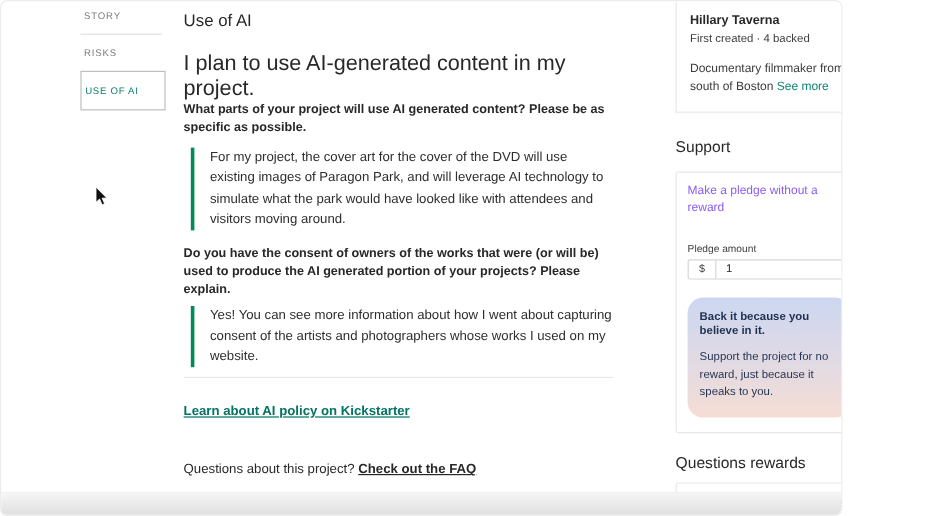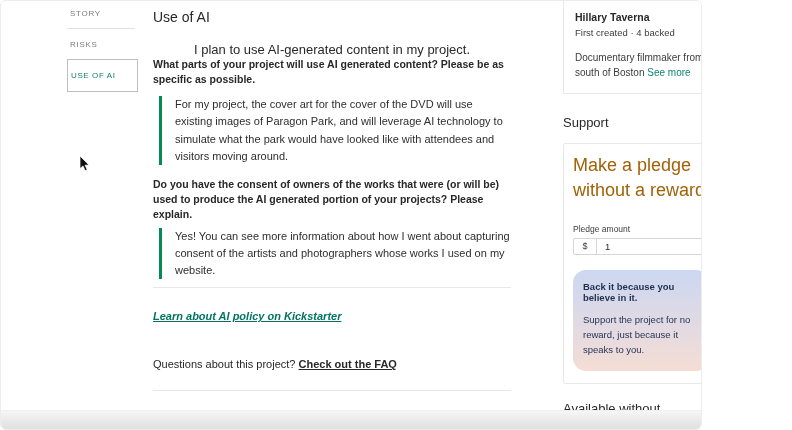--- a/index.html
+++ b/index.html
@@ -15,46 +15,46 @@
   .nav-label { font-size:8px; letter-spacing:.7px; color:#7c7c7c; padding-left:3px; }
   .nav-divider { border:0; border-top:1px solid #e2e2e2; margin:10px 0 11px; width:68px; }
   .nav-active-box {
     margin-top:10px; width:71px; border:1px solid #bfbfbf; padding:11px 3px;
     color:#0e7f6f; font-size:8px; letter-spacing:.6px; background:#fff;
   }
 
   
   .content { position:absolute; left:152px; top:0; width:358px; }
   .page-title { font-size:14px; font-weight:400; margin-top:8px; color:#282828; }
-  .intro { font-size:13px; margin-top:17px;text-align:center; }
+  .intro { font-size:18px; margin-top:17px; }
   .question { font-size:10.5px; font-weight:bold; line-height:1.45; }
   .quote {
     border-left:3px solid #028b57; padding-left:13px; margin-top:9px; margin-left:6px;
     font-size:11px; line-height:1.55; color:#2e2e2e;
   }
   .q2 { margin-top:12px; }
   .quote2 { margin-top:6px; }
   .divider { border:0; border-top:1px solid #e8e8e8; margin-top:8px; }
   .divider-faq { border:0; border-top:1px solid #e8e8e8; margin-top:20px; }
   .policy-link { display:inline-block; margin-top:22px; color:#037362; font-weight:bold;
-    font-size:11px; text-decoration:underline; cursor:pointer;font-style:italic; }
+    font-size:11px; text-decoration:underline; cursor:pointer; }
   .faq-line { margin-top:34px; font-size:11px; }
   .faq-link { font-weight:bold; color:#282828; text-decoration:underline; cursor:pointer; }
 
   
   .rightcol { position:absolute; left:562px; top:0; width:156px; }
   .creator-card { border:1px solid #e8e8e8; border-top:0; padding:10px 11px 13px; background:#fff; }
   .creator-name { font-size:10.5px; font-weight:bold; }
   .creator-meta { font-size:9.5px; margin-top:4px; color:#3c3c3c; }
   .creator-bio { font-size:10px; margin-top:12px; line-height:1.5; color:#3c3c3c; }
   .see-more { color:#0e8574; cursor:pointer; }
   .col-heading { font-size:13px; font-weight:400; margin-top:21px; color:#282828; }
   .pledge-card { border:1px solid #e8e8e8; border-radius:2px; margin-top:13px;
     padding:9px 9px 12px; background:#fff; }
-  .pledge-title { font-size:18px; line-height:1.4; color:#a16207; }
+  .pledge-title { font-size:10px; line-height:1.4; color:#8b5cf6; }
   .pledge-label { font-size:8.5px; margin-top:21px; color:#3c3c3c; }
   .amount-input { display:flex; align-items:stretch; border:1px solid #d6d6d6; border-radius:2px;
     margin-top:4px; height:17px; background:#fff; }
   .currency-cell { width:23px; text-align:center; border-right:1px solid #d6d6d6;
     font-size:9px; line-height:15px; color:#3c3c3c; }
   .amount-value { font-size:9.5px; line-height:15px; padding-left:8px; color:#282828; }
   .callout { margin-top:15px; border-radius:13px; padding:11px 10px 13px;
     background:linear-gradient(180deg,#ccd7f1 0%, #e2dae3 55%, #f5ddd4 100%); }
   .callout-title { font-size:9.5px; font-weight:bold; color:#1f3050; }
   .callout-body { font-size:9.5px; margin-top:10px; line-height:1.55; color:#253655; }
@@ -120,21 +120,21 @@
       <div class="amount-input">
         <div class="currency-cell">$</div>
         <div class="amount-value">1</div>
       </div>
       <div class="callout">
         <div class="callout-title">Back it because you believe in it.</div>
         <div class="callout-body">Support the project for no reward, just because it speaks to you.</div>
       </div>
     </div>
 
-    <h2 class="col-heading rewards-heading">Available without</h2>
+    <h2 class="col-heading rewards-heading">Questions rewards</h2>
 
     <div class="reward-card">
       <div class="reward-head">
         <span class="reward-title">Copy of DVD</span>
         <span class="reward-price">$35</span>
       </div>
 
     </div>
   </aside>
 

